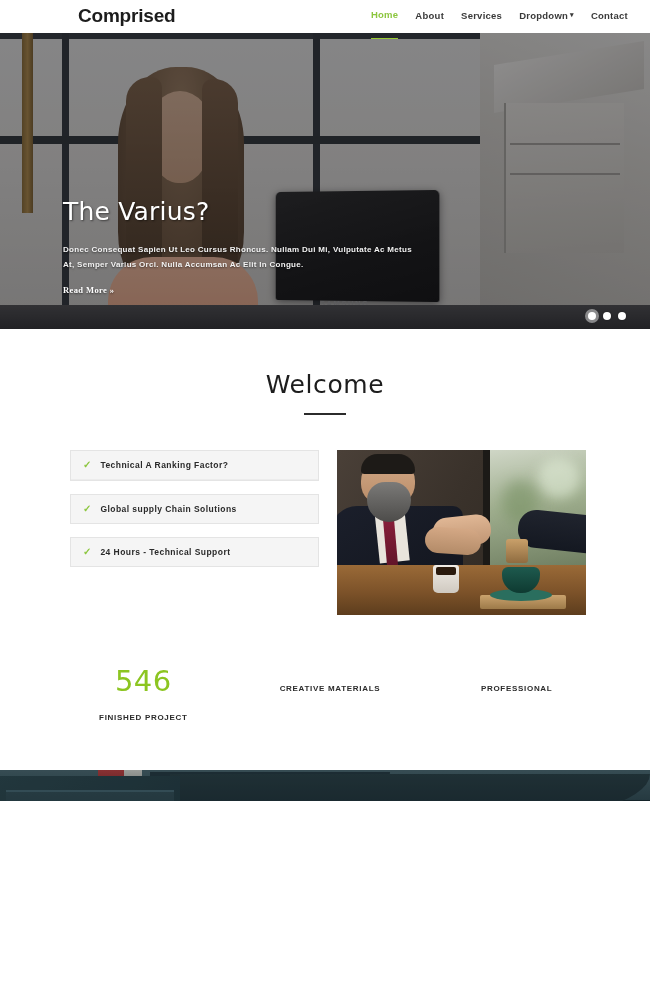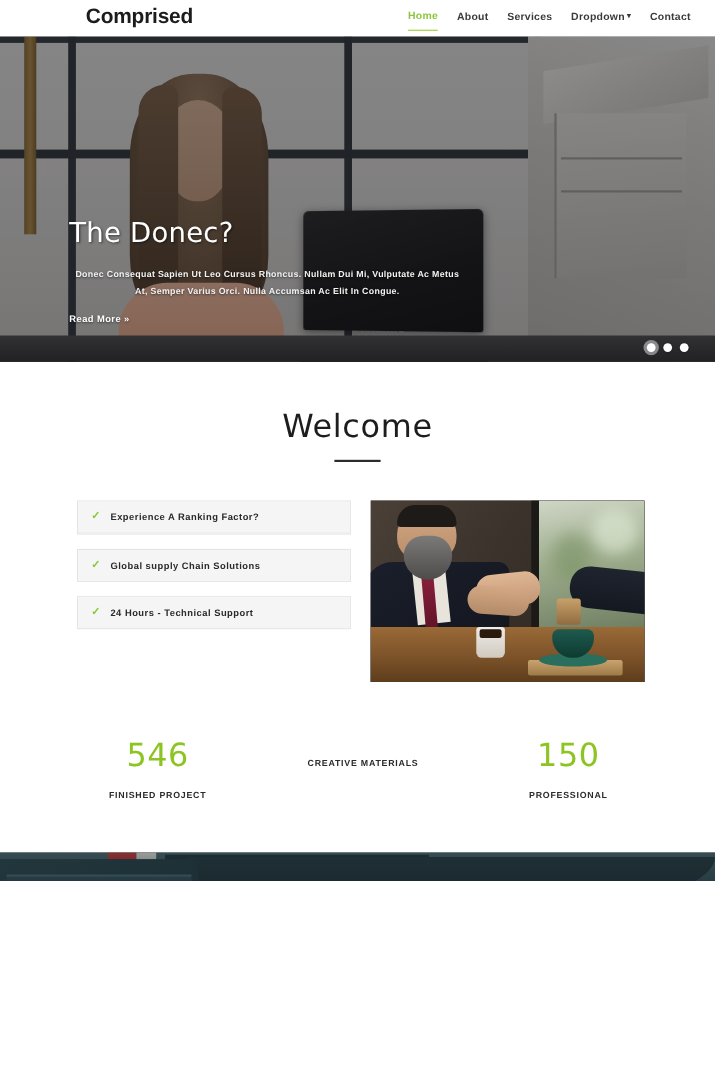--- a/index.html
+++ b/index.html
@@ -40,21 +40,21 @@
     display: flex;
     align-items: center;
     gap: 17px;
   }
   .nav-link {
     font-size: 9.5px;
     font-weight: 600;
     color: #3a3a3a;
     letter-spacing: 0.25px;
     text-decoration: none;
-    padding-bottom: 7px;
+    padding-bottom: 18px;
     white-space: nowrap;
     cursor: pointer;
     display: inline-block;
   }
   .nav-link.active {
     color: #8cc63e;
     border-bottom: 1.5px solid #9acd32;
   }
   .nav-link .caret {
     font-size: 7px;
@@ -191,32 +191,32 @@
   }
   .hero-text {
     margin-top: 13px;
     font-size: 8px;
     line-height: 15px;
     font-weight: 600;
     color: #f2f2f2;
     letter-spacing: 0.3px;
     text-shadow: 0 1px 2px rgba(0,0,0,.55);
     max-width: 360px;
-    text-align: center;
   }
   .hero-btn {
     display: inline-block;
     margin-top: 13px;
     font-size: 8.5px;
     font-weight: 700;
     color: #ffffff;
     letter-spacing: 0.4px;
     text-decoration: none;
     cursor: pointer;
     text-shadow: 0 1px 2px rgba(0,0,0,.55);
+    font-family: Liberation Serif, serif;
   }
   .hero-dots {
     position: absolute;
     right: 24px;
     bottom: 9px;
     display: flex;
     align-items: center;
     gap: 7px;
     z-index: 6;
   }
@@ -231,21 +231,21 @@
     box-shadow: 0 0 0 3px rgba(255,255,255,0.45);
   }
 
   
   .welcome {
     padding-top: 41px;
     text-align: center;
     background: #ffffff;
   }
   .welcome-title {
-    font-size: 29px;
+    font-size: 25px;
     font-weight: 400;
     color: #1d1d1d;
     letter-spacing: 0.6px;
     font-family: "DejaVu Sans", sans-serif;
   }
   .welcome-sub {
     margin-top: 14px;
     font-size: 8.5px;
     font-weight: 600;
     color: #4a4a4a;
@@ -631,21 +631,21 @@
         <div class="hp-laptop-brand">SAMSUNG</div>
         <div class="hp-laptop-base"></div>
       </div>
       <div class="hp-desk"></div>
     </div>
     <div class="hero-overlay"></div>
 
     <div class="hero-content">
       <h1 class="hero-title">
         <br>
-        <span>The Donec?</span>
+        <span>The Varius?</span>
       </h1>
       <p class="hero-text">Donec Consequat Sapien Ut Leo Cursus Rhoncus. Nullam Dui Mi, Vulputate Ac Metus At, Semper Varius Orci. Nulla Accumsan Ac Elit In Congue.</p>
       <a class="hero-btn">Read More »</a>
     </div>
 
     <div class="hero-dots">
       <span class="dot active"></span>
       <span class="dot"></span>
       <span class="dot"></span>
     </div>
@@ -655,21 +655,21 @@
     <h2 class="welcome-title">Welcome</h2>
     <div class="welcome-rule"></div>
   </section>
 
   <section class="about">
     <div class="accordion">
 
       <div class="acc-item open">
         <div class="acc-head">
           <span class="acc-check">✓</span>
-          <span class="acc-title">Experience A Ranking Factor?</span>
+          <span class="acc-title">Technical A Ranking Factor?</span>
         </div>
       </div>
 
       <div class="acc-item">
         <div class="acc-head">
           <span class="acc-check">✓</span>
           <span class="acc-title">Global supply Chain Solutions</span>
         </div>
       </div>
 
@@ -709,21 +709,20 @@
 
   <section class="counters">
     <div class="counter">
       <div class="counter-num">546</div>
       <div class="counter-label">FINISHED PROJECT</div>
     </div>
     <div class="counter">
       <div class="counter-label">CREATIVE MATERIALS</div>
     </div>
     <div class="counter">
-      <div class="counter-num">150</div>
       <div class="counter-label">PROFESSIONAL</div>
     </div>
   </section>
 
   <section class="video">
     <div>
       <div class="vp-sky"></div>
       <div class="vp-flag1"></div>
       <div class="vp-flag2"></div>
       <div class="vp-canopy2"></div>

